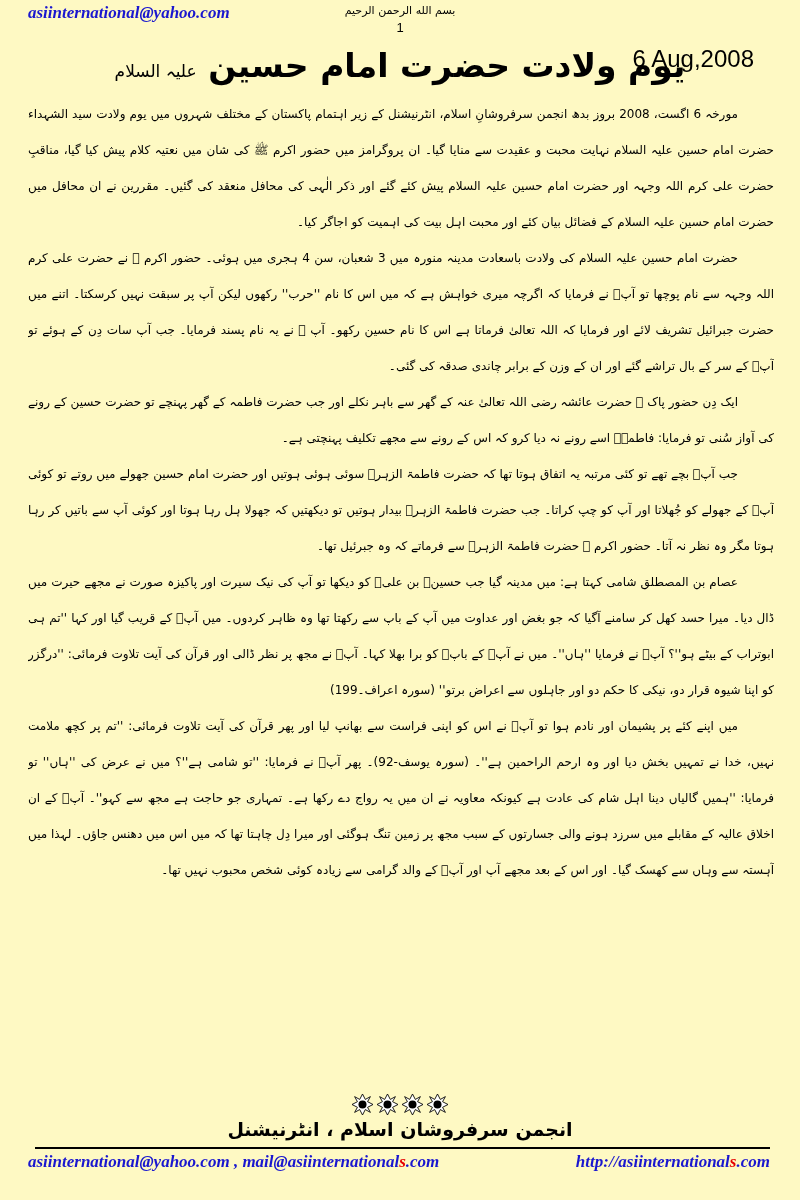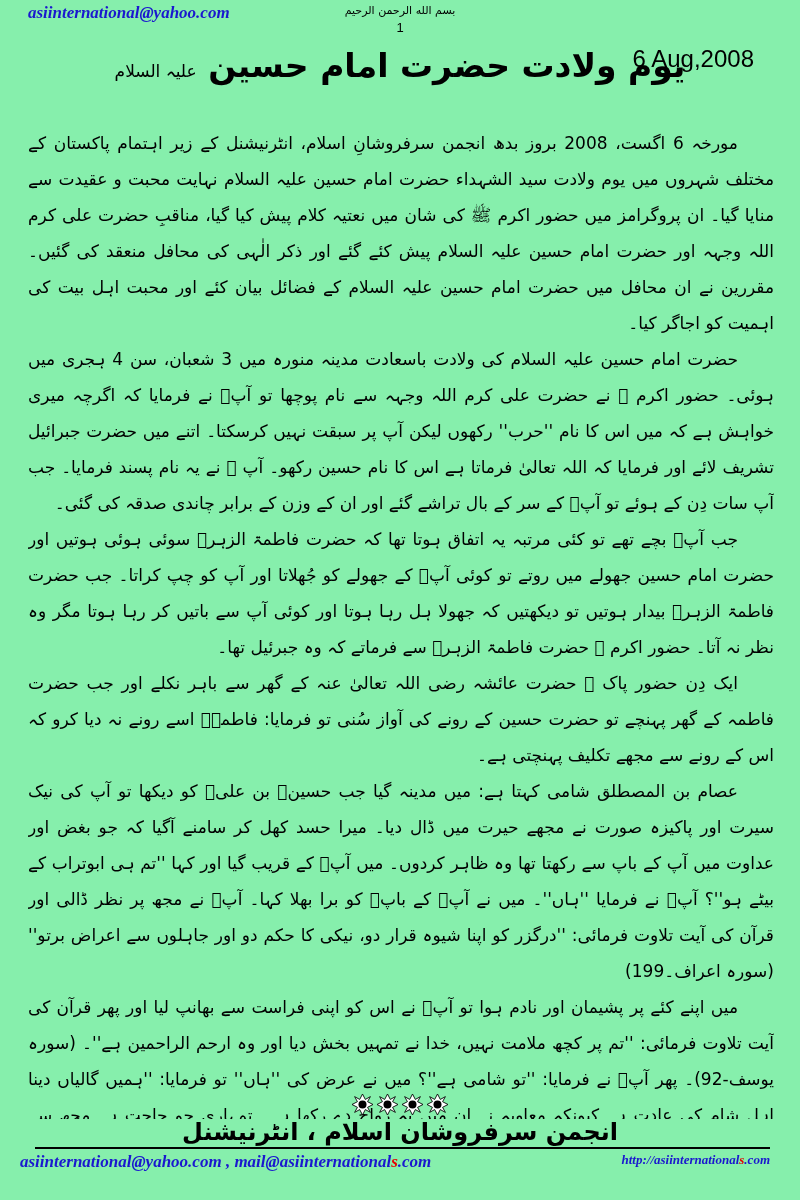--- a/index.html
+++ b/index.html
@@ -1,51 +1,51 @@
 <!DOCTYPE html>
 <html lang="ur"><head>
 <meta charset="utf-8">
 <style>
   html,body{margin:0;padding:0;background:#fff;}
-  .page{position:relative;width:800px;height:1200px;background:#86efac;color:#000;
+  .page{position:relative;width:800px;height:1200px;background:#fef9c3;color:#000;
         font-family:"DejaVu Sans",sans-serif;overflow:hidden;}
 
   .header-email{position:absolute;left:28px;top:3px;
         font-family:"Liberation Serif",serif;font-style:italic;font-weight:bold;
         font-size:17px;color:#1a17cf;text-decoration:none;}
   .bismillah{position:absolute;top:4px;left:0;right:0;text-align:center;
         font-size:11px;direction:rtl;}
   .page-num{position:absolute;top:20px;left:0;right:0;text-align:center;
         font-family:"Liberation Sans",sans-serif;font-size:13px;}
   .date{position:absolute;top:45px;right:46px;
         font-family:"Liberation Sans",sans-serif;font-size:24px;}
 
   .title{position:absolute;top:34px;left:0;right:0;margin:0;text-align:center;
         direction:rtl;font-size:33px;font-weight:bold;line-height:64px;}
   .title .suffix{font-size:17px;font-weight:normal;}
 
   .body{position:absolute;top:96px;left:28px;right:26px;height:994px;overflow:hidden;
-        direction:rtl;text-align:justify;font-size:17px;line-height:36px;margin-top:29px;}
+        direction:rtl;text-align:justify;font-size:12px;line-height:36px;}
   .body p{margin:0;text-indent:36px;}
 
   .stars{position:absolute;top:1094px;left:0;right:0;text-align:center;line-height:0;}
   .stars svg{margin:0 2px;vertical-align:middle;}
 
   .org-name{position:absolute;top:1118px;left:0;right:0;text-align:center;
-        direction:rtl;font-weight:bold;font-size:24px;}
+        direction:rtl;font-weight:bold;font-size:19px;}
 
   .footer-rule{position:absolute;top:1147px;left:35px;width:735px;height:0;
         border:none;border-top:2px solid #000;margin:0;}
 
-  .footer-left{position:absolute;top:1152px;left:20px;
+  .footer-left{position:absolute;top:1152px;left:28px;
         font-family:"Liberation Serif",serif;font-style:italic;font-weight:bold;
         font-size:17px;color:#1a17cf;}
   .footer-right{position:absolute;top:1152px;right:30px;
         font-family:"Liberation Serif",serif;font-style:italic;font-weight:bold;
-        font-size:13px;color:#1a17cf;}
+        font-size:17px;color:#1a17cf;}
   .red-s{color:#e60000;}
 </style>
 </head>
 <body>
 
 <div class="page">
 
   <a class="header-email" href="#">asiinternational@yahoo.com</a>
 
   <div class="bismillah">بسم الله الرحمن الرحيم</div>
@@ -55,22 +55,22 @@
   <div class="date">6 Aug,2008</div>
 
   <h1 class="title">
     <span>یوم ولادت حضرت امام حسین</span>
     <span class="suffix">علیہ السلام</span>
   </h1>
 
   <div class="body">
     <p>مورخہ 6 اگست، 2008 بروز بدھ انجمن سرفروشانِ اسلام، انٹرنیشنل کے زیر اہتمام پاکستان کے مختلف شہروں میں یوم ولادت سید الشہداء حضرت امام حسین علیہ السلام نہایت محبت و عقیدت سے منایا گیا۔ ان پروگرامز میں حضور اکرم ﷺ کی شان میں نعتیہ کلام پیش کیا گیا، مناقبِ حضرت علی کرم اللہ وجہہ اور حضرت امام حسین علیہ السلام پیش کئے گئے اور ذکر الٰہی کی محافل منعقد کی گئیں۔ مقررین نے ان محافل میں حضرت امام حسین علیہ السلام کے فضائل بیان کئے اور محبت اہل بیت کی اہمیت کو اجاگر کیا۔</p>
     <p>حضرت امام حسین علیہ السلام کی ولادت باسعادت مدینہ منورہ میں 3 شعبان، سن 4 ہجری میں ہوئی۔ حضور اکرم ﷺ نے حضرت علی کرم اللہ وجہہ سے نام پوچھا تو آپؓ نے فرمایا کہ اگرچہ میری خواہش ہے کہ میں اس کا نام ''حرب'' رکھوں لیکن آپ پر سبقت نہیں کرسکتا۔ اتنے میں حضرت جبرائیل تشریف لائے اور فرمایا کہ اللہ تعالیٰ فرماتا ہے اس کا نام حسین رکھو۔ آپ ﷺ نے یہ نام پسند فرمایا۔ جب آپ سات دِن کے ہوئے تو آپؑ کے سر کے بال تراشے گئے اور ان کے وزن کے برابر چاندی صدقہ کی گئی۔</p>
+    <p>ایک دِن حضور پاک ﷺ حضرت عائشہ رضی اللہ تعالیٰ عنہ کے گھر سے باہر نکلے اور جب حضرت فاطمہ کے گھر پہنچے تو حضرت حسین کے رونے کی آواز سُنی تو فرمایا: فاطمہؑ اسے رونے نہ دیا کرو کہ اس کے رونے سے مجھے تکلیف پہنچتی ہے۔</p>
     <p>جب آپؑ بچے تھے تو کئی مرتبہ یہ اتفاق ہوتا تھا کہ حضرت فاطمۃ الزہرؑ سوئی ہوئی ہوتیں اور حضرت امام حسین جھولے میں روتے تو کوئی آپؑ کے جھولے کو جُھلاتا اور آپ کو چپ کراتا۔ جب حضرت فاطمۃ الزہرؑ بیدار ہوتیں تو دیکھتیں کہ جھولا ہل رہا ہوتا اور کوئی آپ سے باتیں کر رہا ہوتا مگر وہ نظر نہ آتا۔ حضور اکرم ﷺ حضرت فاطمۃ الزہرؑ سے فرماتے کہ وہ جبرئیل تھا۔</p>
-    <p>ایک دِن حضور پاک ﷺ حضرت عائشہ رضی اللہ تعالیٰ عنہ کے گھر سے باہر نکلے اور جب حضرت فاطمہ کے گھر پہنچے تو حضرت حسین کے رونے کی آواز سُنی تو فرمایا: فاطمہؑ اسے رونے نہ دیا کرو کہ اس کے رونے سے مجھے تکلیف پہنچتی ہے۔</p>
     <p>عصام بن المصطلق شامی کہتا ہے: میں مدینہ گیا جب حسینؑ بن علیؑ کو دیکھا تو آپ کی نیک سیرت اور پاکیزہ صورت نے مجھے حیرت میں ڈال دیا۔ میرا حسد کھل کر سامنے آگیا کہ جو بغض اور عداوت میں آپ کے باپ سے رکھتا تھا وہ ظاہر کردوں۔ میں آپؑ کے قریب گیا اور کہا ''تم ہی ابوتراب کے بیٹے ہو''؟ آپؑ نے فرمایا ''ہاں''۔ میں نے آپؑ کے باپؑ کو برا بھلا کہا۔ آپؑ نے مجھ پر نظر ڈالی اور قرآن کی آیت تلاوت فرمائی: ''درگزر کو اپنا شیوہ قرار دو، نیکی کا حکم دو اور جاہلوں سے اعراض برتو'' (سورہ اعراف۔199)</p>
     <p>میں اپنے کئے پر پشیمان اور نادم ہوا تو آپؑ نے اس کو اپنی فراست سے بھانپ لیا اور پھر قرآن کی آیت تلاوت فرمائی: ''تم پر کچھ ملامت نہیں، خدا نے تمہیں بخش دیا اور وہ ارحم الراحمین ہے''۔ (سورہ یوسف-92)۔ پھر آپؑ نے فرمایا: ''تو شامی ہے''؟ میں نے عرض کی ''ہاں'' تو فرمایا: ''ہمیں گالیاں دینا اہل شام کی عادت ہے کیونکہ معاویہ نے ان میں یہ رواج دے رکھا ہے۔ تمہاری جو حاجت ہے مجھ سے کہو''۔ آپؑ کے ان اخلاق عالیہ کے مقابلے میں سرزد ہونے والی جسارتوں کے سبب مجھ پر زمین تنگ ہوگئی اور میرا دِل چاہتا تھا کہ میں اس میں دھنس جاؤں۔ لہذا میں آہستہ سے وہاں سے کھسک گیا۔ اور اس کے بعد مجھے آپ اور آپؑ کے والد گرامی سے زیادہ کوئی شخص محبوب نہیں تھا۔</p>
   </div>
 
   <div class="stars"><svg width="21" height="21" viewBox="0 0 24 24">
         <path d="M12 0 L15.2 6.2 L21 3 L17.8 8.8 L24 12 L17.8 15.2 L21 21 L15.2 17.8 L12 24 L8.8 17.8 L3 21 L6.2 15.2 L0 12 L6.2 8.8 L3 3 L8.8 6.2 Z" fill="#ffffff" stroke="#000000" stroke-width="1"></path>
         <circle cx="12" cy="12" r="4.6" fill="#000000"></circle>
       </svg><svg width="21" height="21" viewBox="0 0 24 24">
         <path d="M12 0 L15.2 6.2 L21 3 L17.8 8.8 L24 12 L17.8 15.2 L21 21 L15.2 17.8 L12 24 L8.8 17.8 L3 21 L6.2 15.2 L0 12 L6.2 8.8 L3 3 L8.8 6.2 Z" fill="#ffffff" stroke="#000000" stroke-width="1"></path>
         <circle cx="12" cy="12" r="4.6" fill="#000000"></circle>

